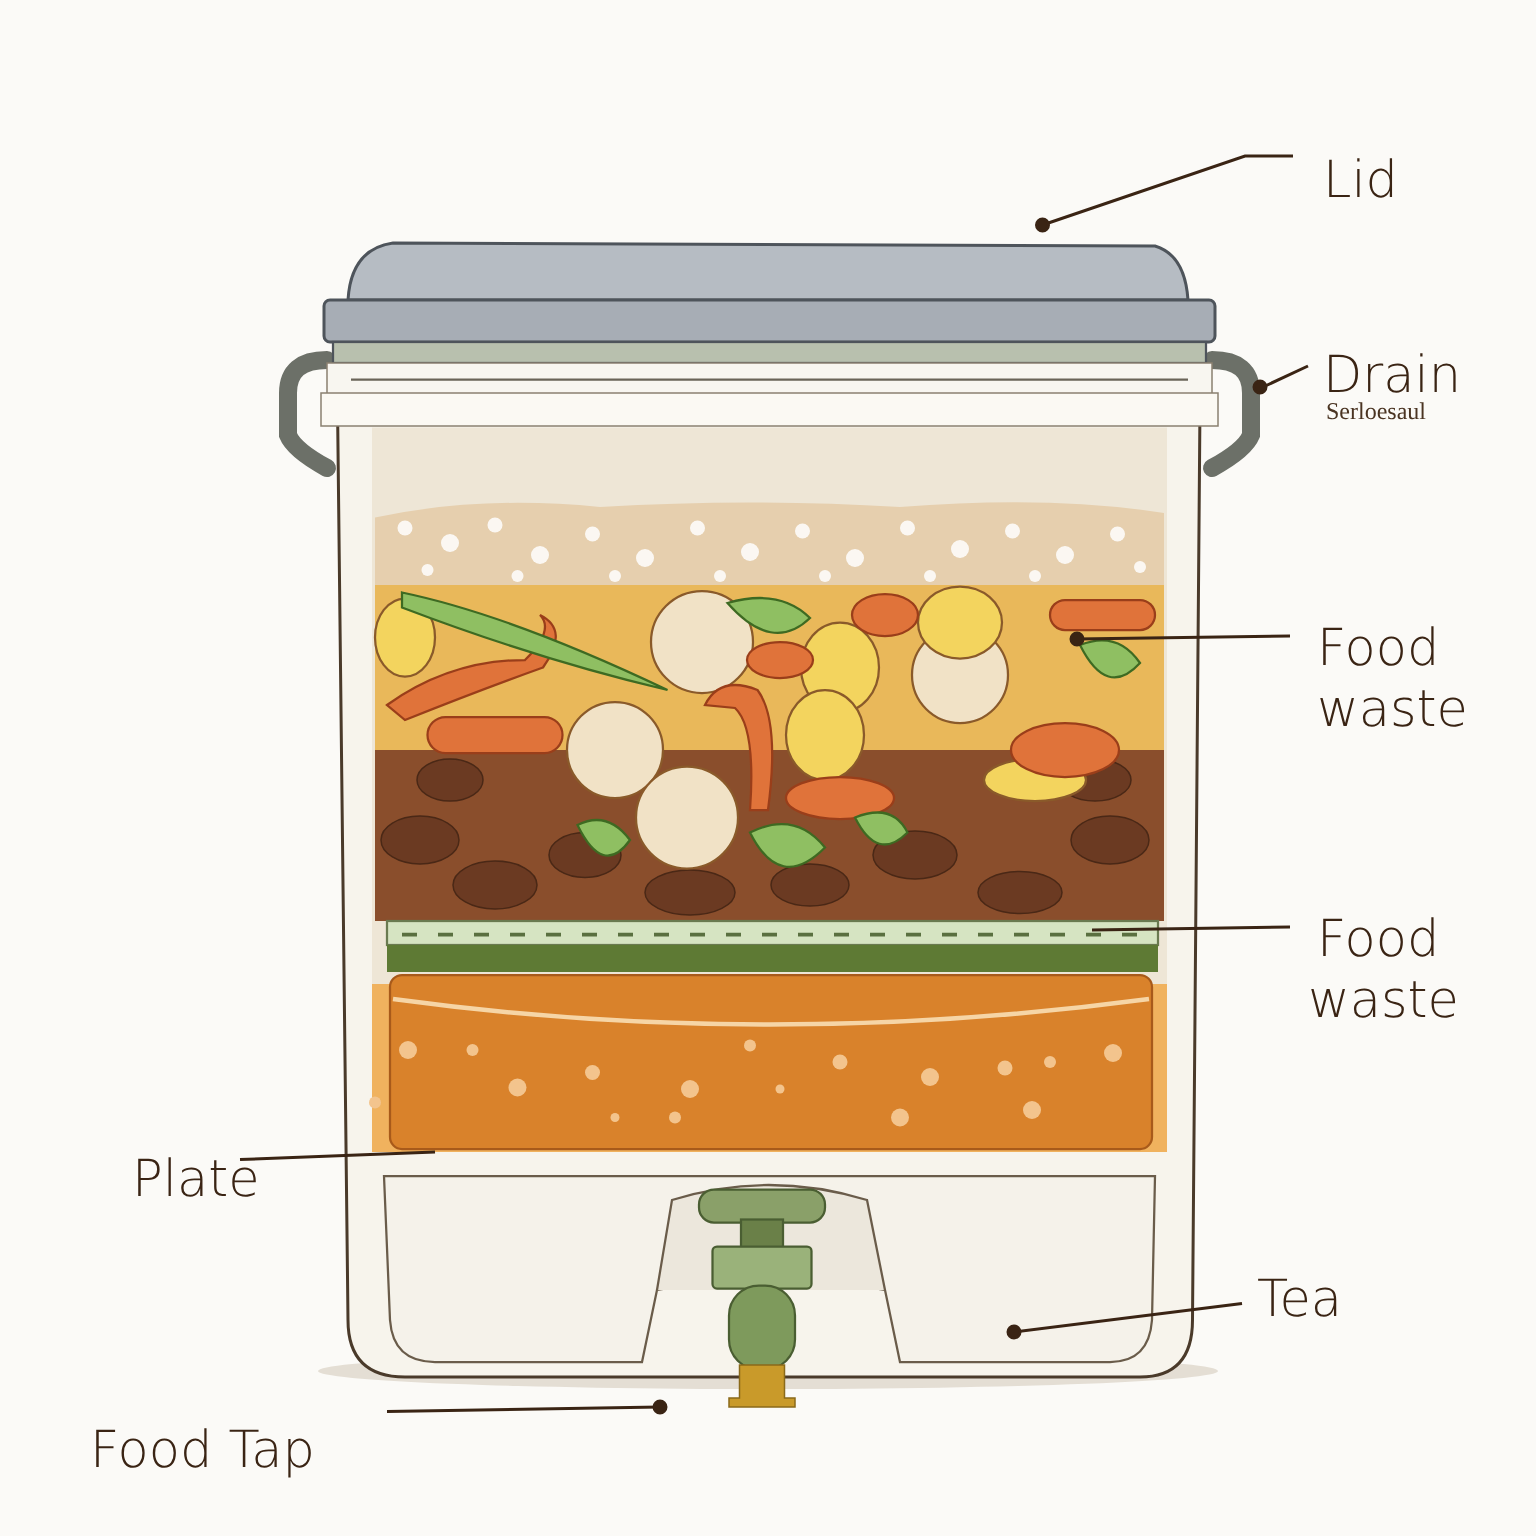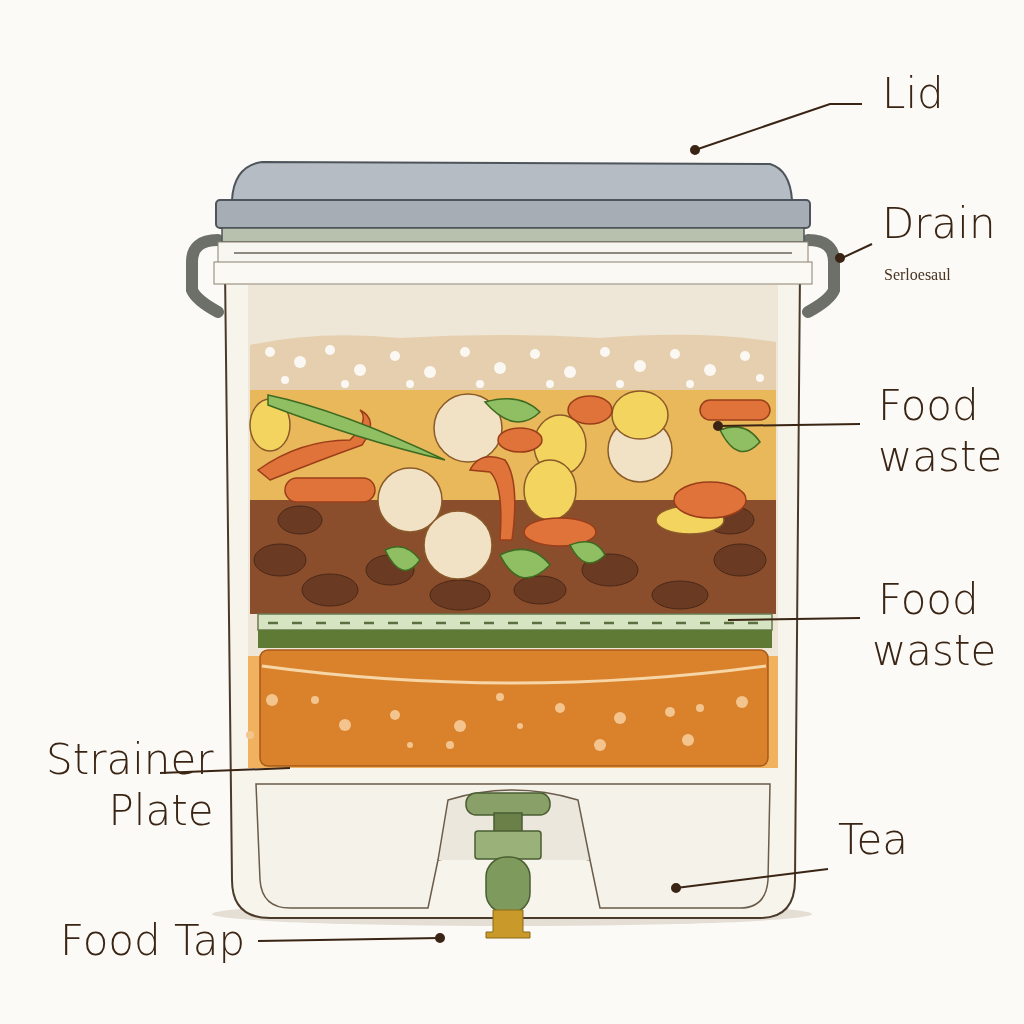--- a/index.html
+++ b/index.html
@@ -8,21 +8,21 @@
     background: #fbfaf7;
     font-family: "DejaVu Sans", sans-serif;
     position: relative;
   }
   #stage { position: absolute; left: 0; top: 0; width: 1024px; height: 1024px; }
   .label {
     position: absolute; color: #3a2414;
     font-family: "DejaVu Sans", sans-serif; font-weight: 300;
     line-height: 1.22; white-space: nowrap;
   }
-  .big { font-size: 42px; }
+  .big { font-size: 34px; margin-top: 32px; }
   .small { font-size: 16px; color: #4a3422; font-family: Liberation Serif, serif; }
 </style>
 </head>
 <body>
 
 <svg id="stage" viewBox="0 0 1024 1024" xmlns="http://www.w3.org/2000/svg">
 
   <ellipse cx="512" cy="914" rx="300" ry="12" fill="#e4ded4"></ellipse>
 
   <g>
@@ -187,21 +187,20 @@
   <div>Food</div>
   <div>waste</div>
 </div>
 
 <div class="label big" style="left:872px; top:574px;">
   <div style="padding-left:6px;">Food</div>
   <div>waste</div>
 </div>
 
 <div class="label big" style="left:46px; top:734px; text-align:center;">
-  <div>Strainer</div>
   <div style="padding-left:42px; text-align:right;">Plate</div>
 </div>
 
 <div class="label big" style="left:838px; top:814px;">
   <div>Tea</div>
 </div>
 
 <div class="label big" style="left:60px; top:915px;">Food Tap</div>
 
 </body></html>

